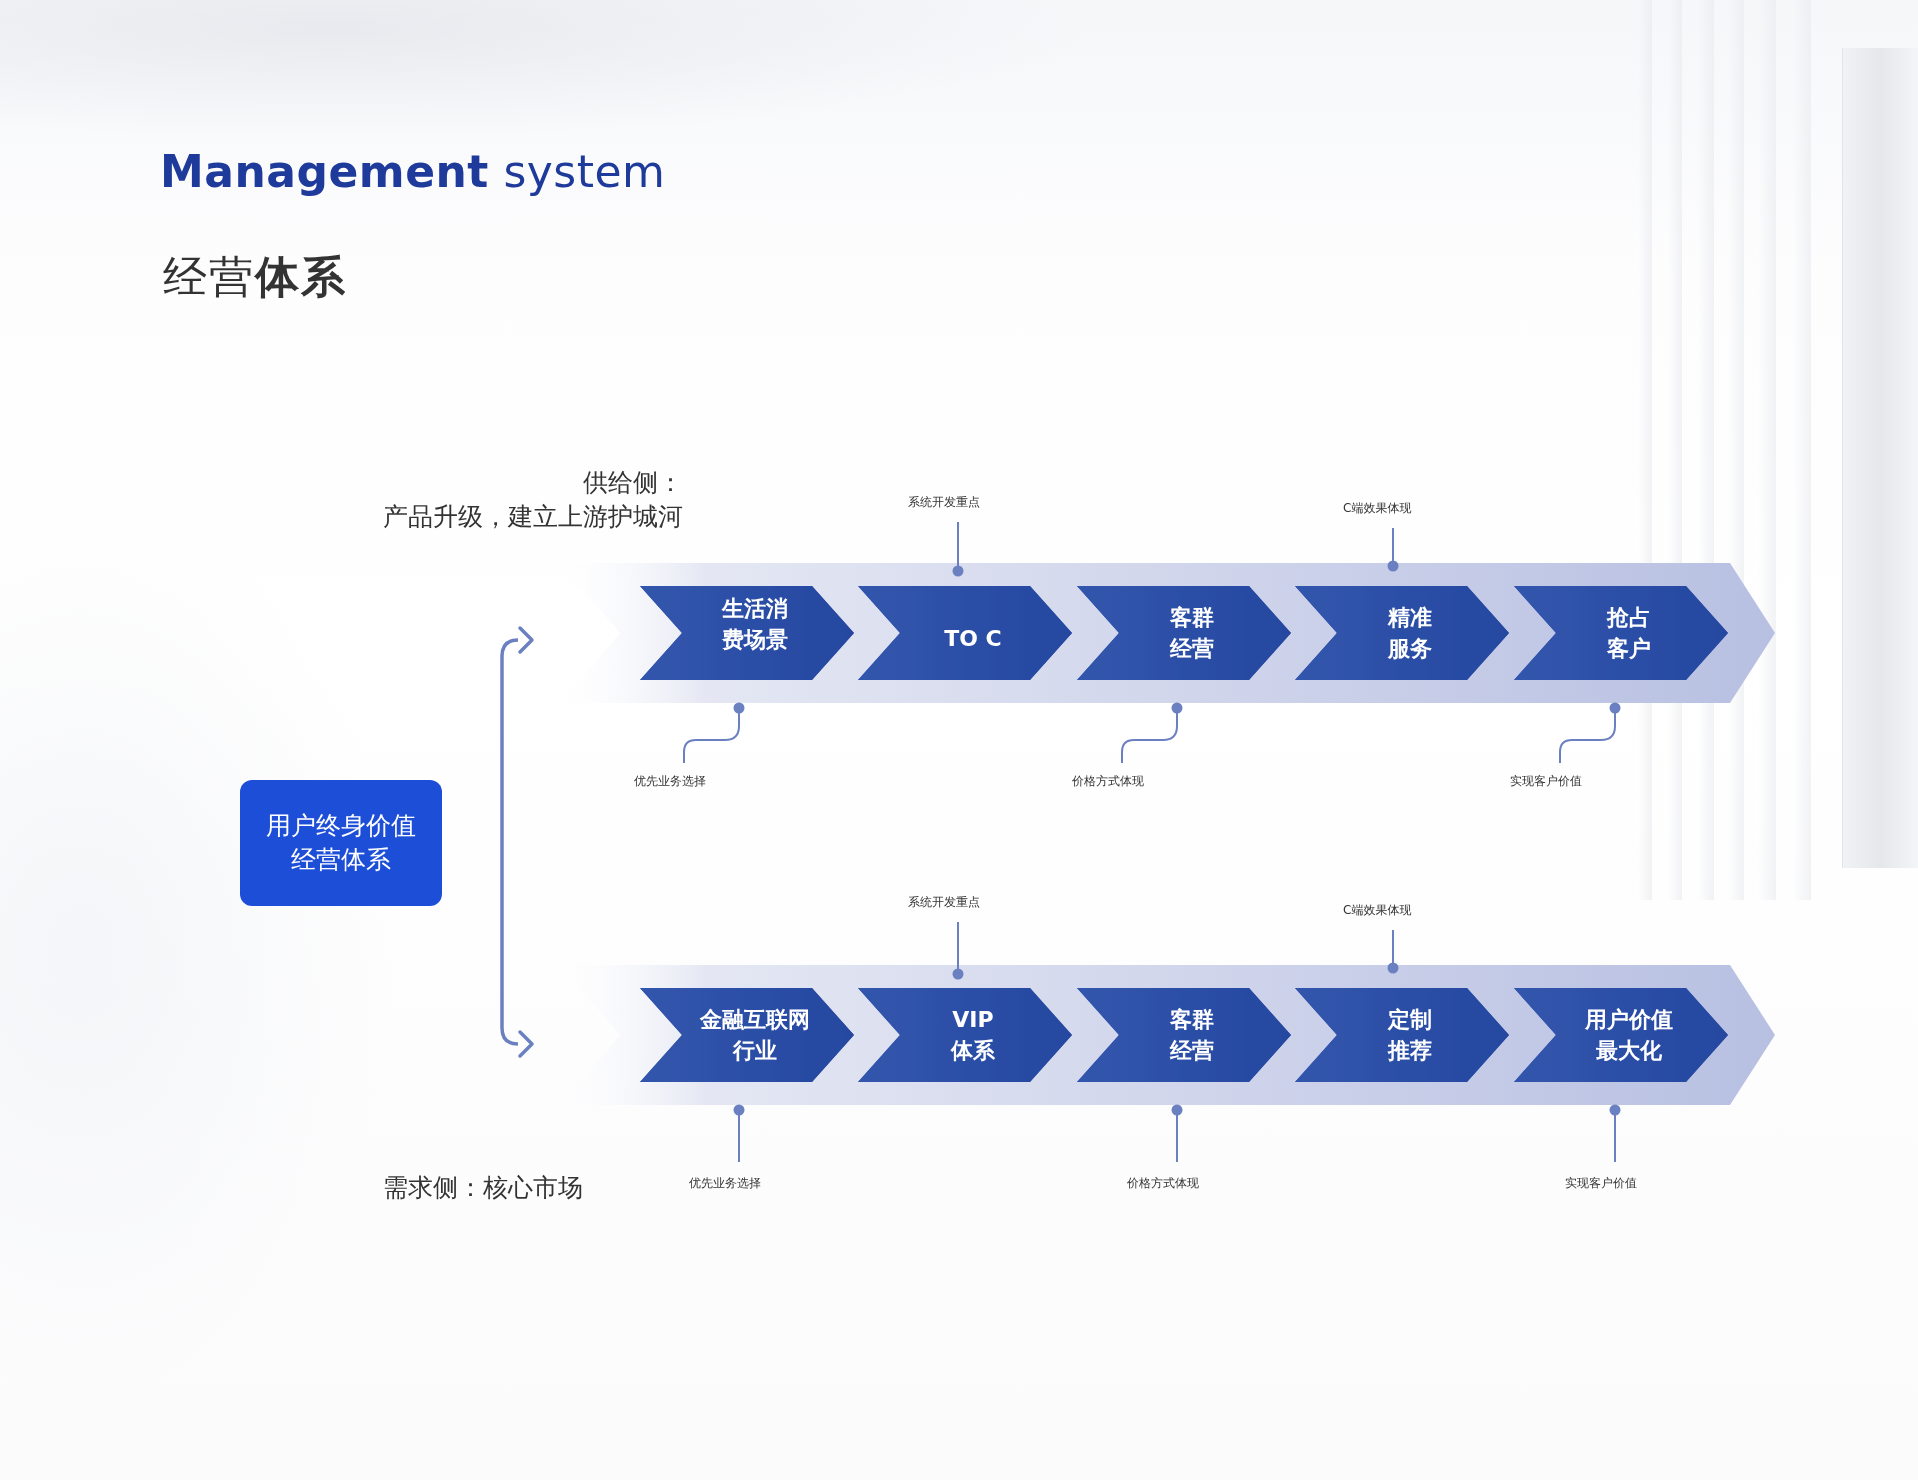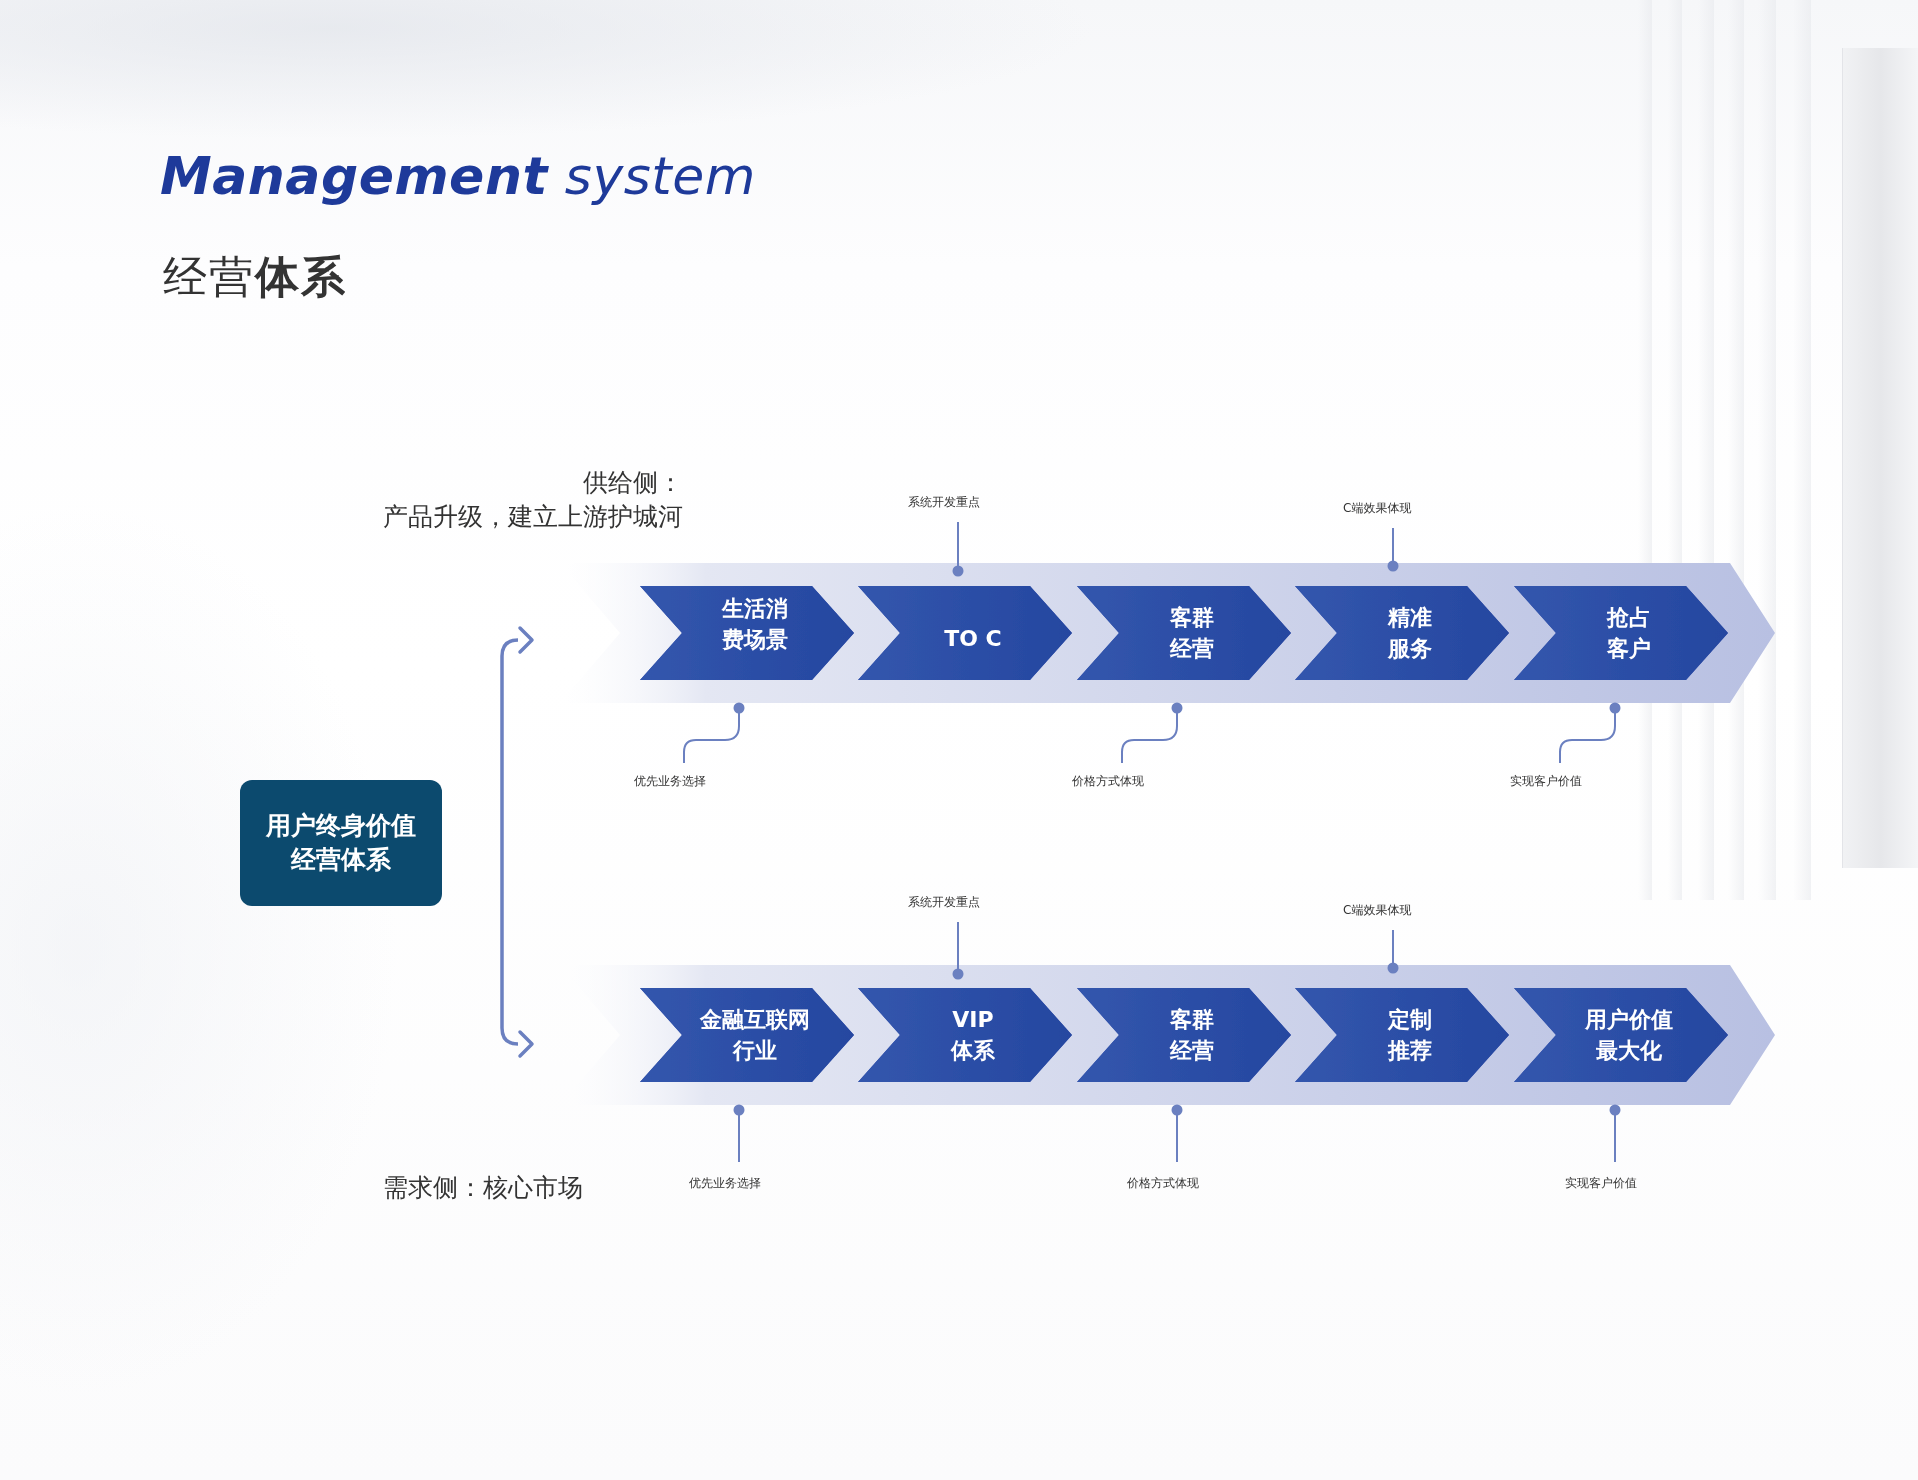--- a/index.html
+++ b/index.html
@@ -8,30 +8,30 @@
     background:linear-gradient(180deg,#f6f7f9 0%,#fdfdfe 18%,#ffffff 45%,#fbfbfc 100%);}
   .bg-wave{position:absolute;left:0;top:0;width:1100px;height:140px;
     background:radial-gradient(ellipse at 30% 20%,rgba(225,228,234,.7),rgba(255,255,255,0) 70%);}
   .bg-left{position:absolute;left:0;top:500px;width:400px;height:900px;
     background:radial-gradient(ellipse at 20% 50%,rgba(238,240,244,.6),rgba(255,255,255,0) 70%);}
   .bg-right{position:absolute;right:0;top:0;width:320px;height:900px;}
   .bg-right .slat{position:absolute;top:0;bottom:0;background:linear-gradient(90deg,rgba(232,234,238,.0),rgba(230,232,236,.55));}
   .bg-right .pillar{position:absolute;right:0;top:48px;width:75px;height:820px;
     background:linear-gradient(90deg,#f1f2f4,#e6e7ea 50%,#f4f5f7);border-left:1px solid #e3e4e8;}
 
-  .title{position:absolute;left:160px;top:150px;font-size:52px;line-height:1;color:#1e3a9a;letter-spacing:0.5px;font-style:italic;}
+  .title{position:absolute;left:160px;top:150px;font-size:44px;line-height:1;color:#1e3a9a;letter-spacing:0.5px;}
   .title b{font-weight:bold;}
   .title span{font-weight:normal;}
   .subtitle{position:absolute;left:163px;top:255px;font-size:44px;color:#333;line-height:1;letter-spacing:2px;}
   .subtitle b{font-weight:bold;}
 
   .side-label{position:absolute;left:383px;font-size:25px;color:#333;line-height:34px;}
 
   .center-box{position:absolute;left:240px;top:780px;width:202px;height:126px;border-radius:12px;
-    background:#0c4a6e;color:#fff;font-weight:bold;font-size:25px;line-height:34px;
+    background:#1d4ed8;color:#fff;font-weight:normal;font-size:25px;line-height:34px;
     display:flex;flex-direction:column;align-items:center;justify-content:center;text-align:center;}
 
   svg.diagram{position:absolute;left:0;top:0;width:1918px;height:1480px;pointer-events:none;}
   .chev-text{position:absolute;color:#fff;font-weight:bold;font-size:22px;line-height:31px;text-align:center;
     width:180px;display:flex;flex-direction:column;align-items:center;justify-content:center;}
   .anno{position:absolute;font-size:12px;color:#333;white-space:nowrap;}
 </style>
 </head>
 <body>
 

